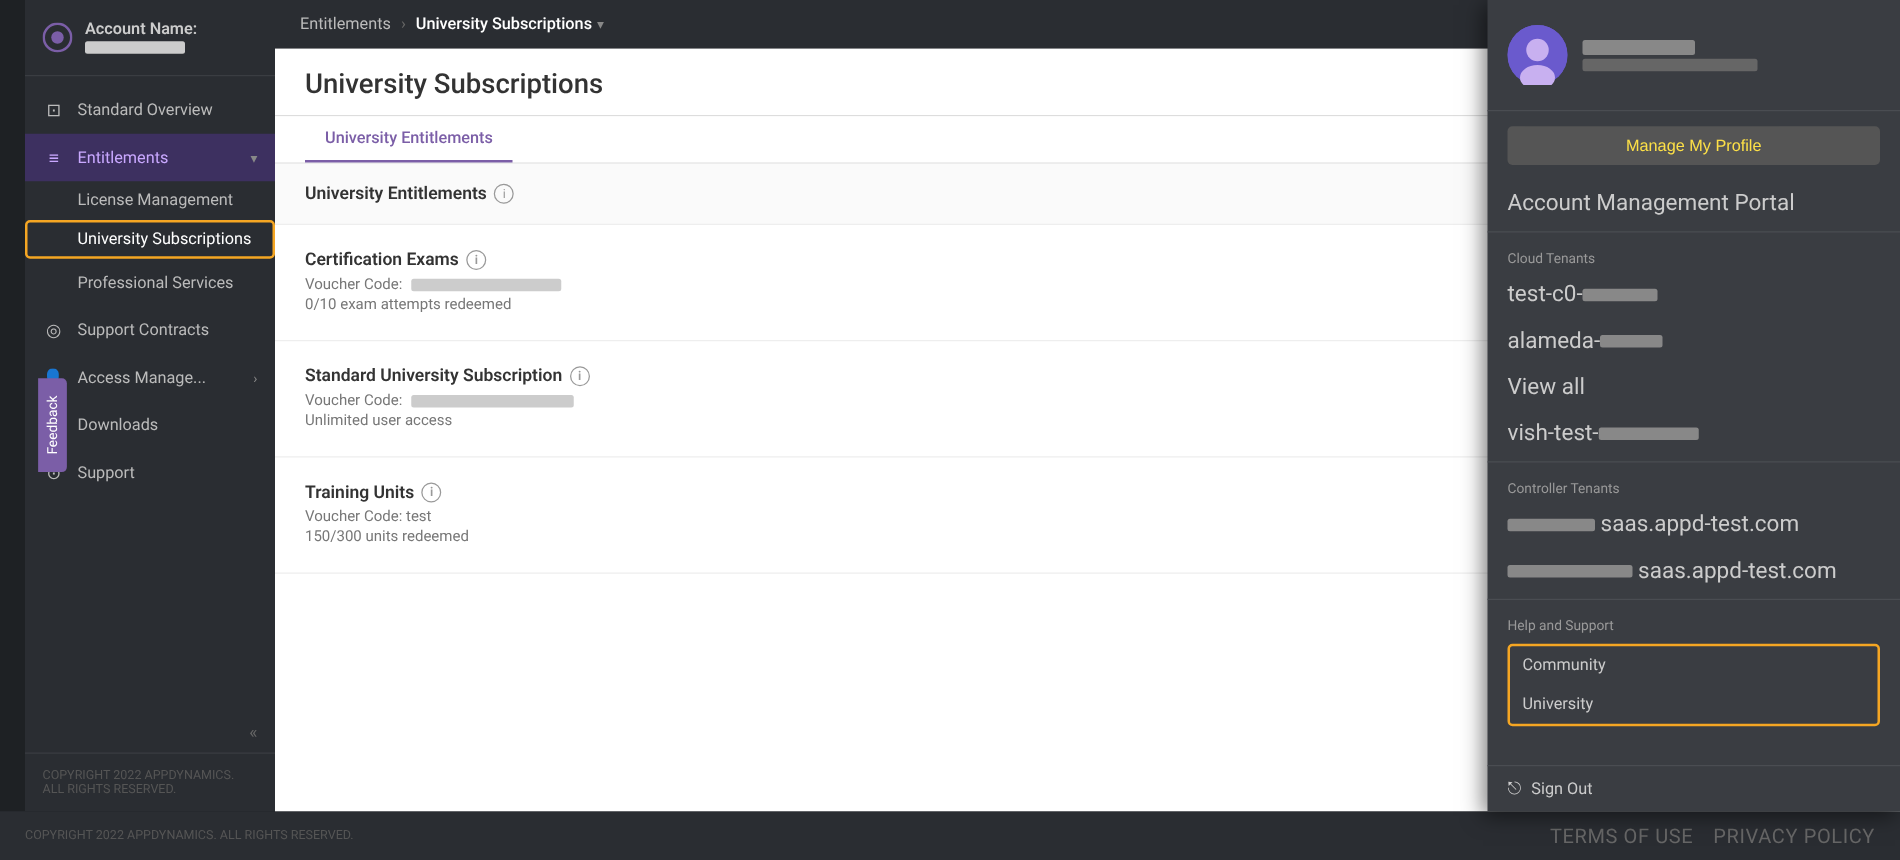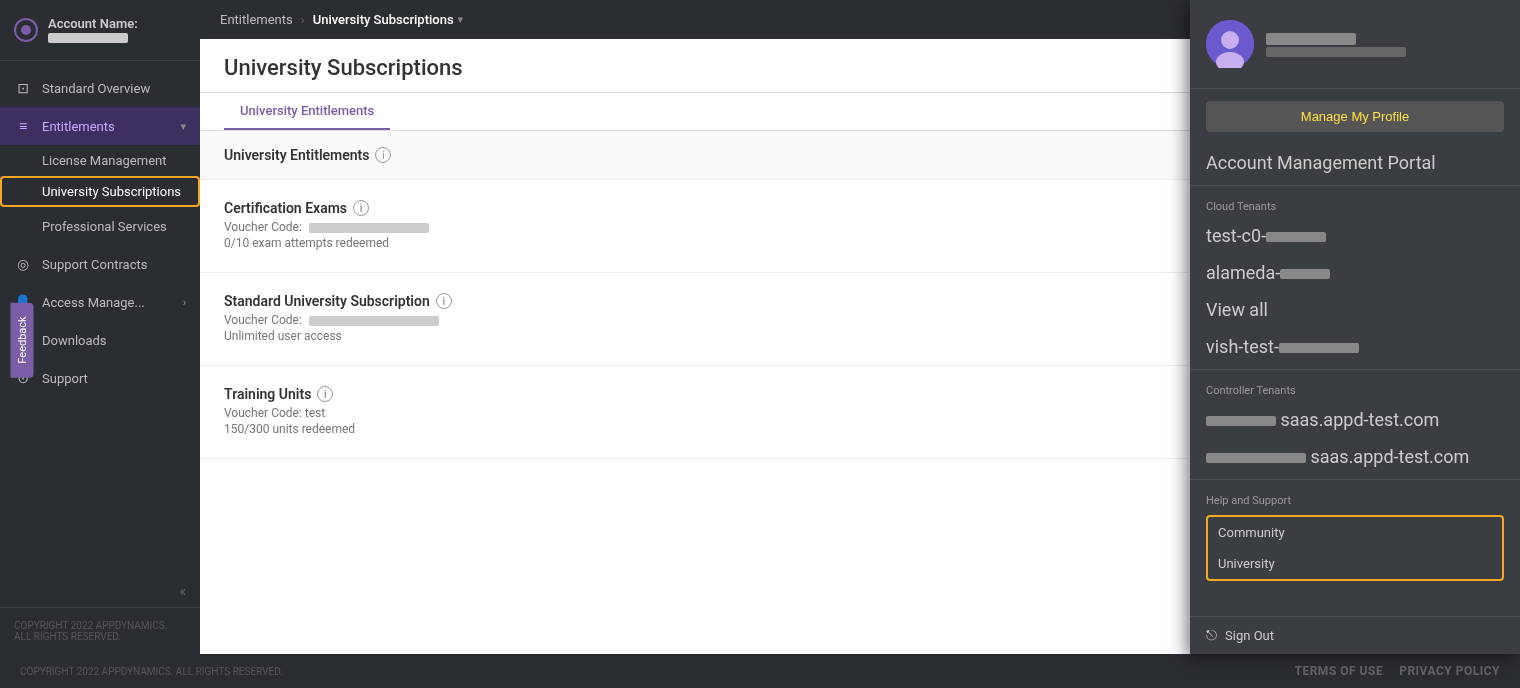--- a/index.html
+++ b/index.html
@@ -1,19 +1,19 @@
 <!DOCTYPE html>
 <html><head>
   <meta charset="utf-8">
   <style>
     * { margin: 0; padding: 0; box-sizing: border-box; }
     body { font-family: -apple-system, BlinkMacSystemFont, 'Segoe UI', Roboto, sans-serif; background: #1e2124; color: #ccc; width: 1520px; height: 688px; overflow: hidden; display: flex; flex-direction: column; }
 
     
-    .app { display: flex; flex: 1; height: 688px; position: relative; }
+    .app { display: flex; flex: 1; height: 688px; position: relative; margin-left: 20px; }
 
     
     .sidebar { width: 200px; background: #2a2d32; display: flex; flex-direction: column; height: 100%; flex-shrink: 0; }
     .sidebar-header { display: flex; align-items: center; gap: 10px; padding: 16px 14px; border-bottom: 1px solid #3a3d42; }
     .sidebar-logo { width: 24px; height: 24px; }
     .sidebar-account-label { font-size: 13px; color: #ccc; font-weight: 600; }
     .sidebar-account-name { font-size: 11px; color: #888; }
 
     .sidebar-nav { flex: 1; padding: 8px 0; overflow-y: auto; }
     .nav-item { display: flex; align-items: center; gap: 10px; padding: 10px 14px; cursor: pointer; font-size: 13px; color: #bbb; position: relative; }
@@ -52,21 +52,21 @@
     .info-icon { width: 16px; height: 16px; border-radius: 50%; border: 1.5px solid #999; display: inline-flex; align-items: center; justify-content: center; font-size: 10px; color: #999; cursor: pointer; }
 
     .entitlement-item { padding: 20px 24px; border-bottom: 1px solid #eee; }
     .entitlement-name { display: flex; align-items: center; gap: 6px; font-size: 14px; font-weight: 600; color: #333; margin-bottom: 4px; }
     .entitlement-detail { font-size: 12px; color: #777; margin-bottom: 2px; }
     .redacted { background: #ccc; border-radius: 2px; display: inline-block; height: 10px; vertical-align: middle; }
 
     
     .footer { background: #2a2d32; padding: 10px 20px; font-size: 10px; color: #555; display: flex; justify-content: space-between; align-items: center; flex-shrink: 0; }
     .footer-links { display: flex; gap: 16px; }
-    .footer-link { color: #666; cursor: pointer; text-transform: uppercase; font-size: 12px; letter-spacing: 0.5px; font-weight: bold; }
+    .footer-link { color: #666; cursor: pointer; text-transform: uppercase; font-size: 16px; letter-spacing: 0.5px; }
 
     
     .topbar { position: absolute; top: 0; right: 0; padding: 10px 16px; display: flex; align-items: center; z-index: 5; }
     .user-icon-btn { width: 32px; height: 32px; display: flex; flex-direction: column; align-items: center; justify-content: center; cursor: pointer; color: #bbb; gap: 2px; }
 
     
     .dropdown-panel { position: absolute; top: 0; right: 0; width: 330px; background: #3a3d42; box-shadow: -4px 4px 16px rgba(0,0,0,0.5); z-index: 100; display: flex; flex-direction: column; height: 100%; }
     .dropdown-user-section { padding: 20px 16px; display: flex; align-items: center; gap: 12px; border-bottom: 1px solid #4a4d52; }
     .avatar { width: 48px; height: 48px; border-radius: 50%; background: #6a5acd; display: flex; align-items: center; justify-content: center; flex-shrink: 0; }
     .user-info { flex: 1; }

